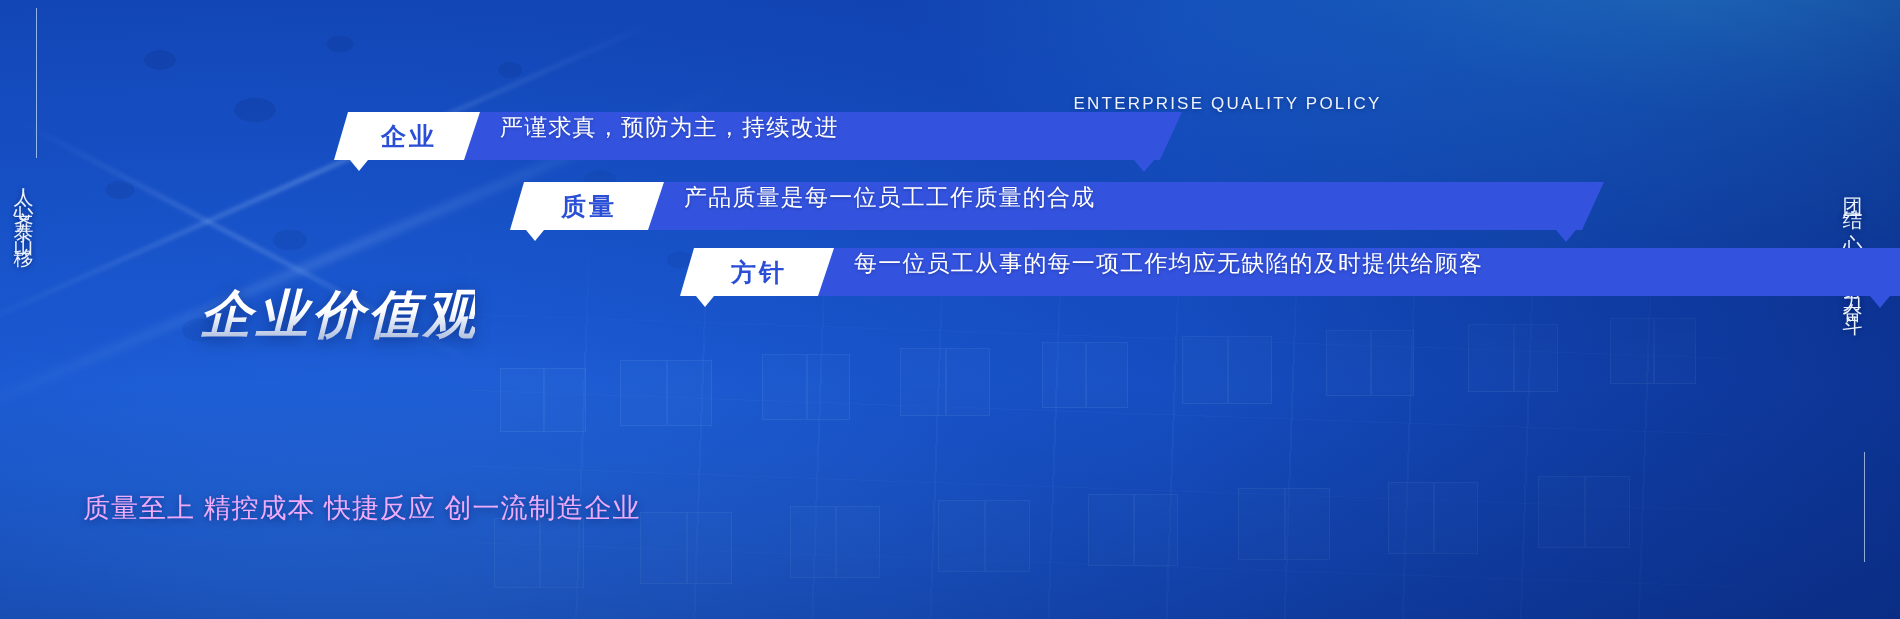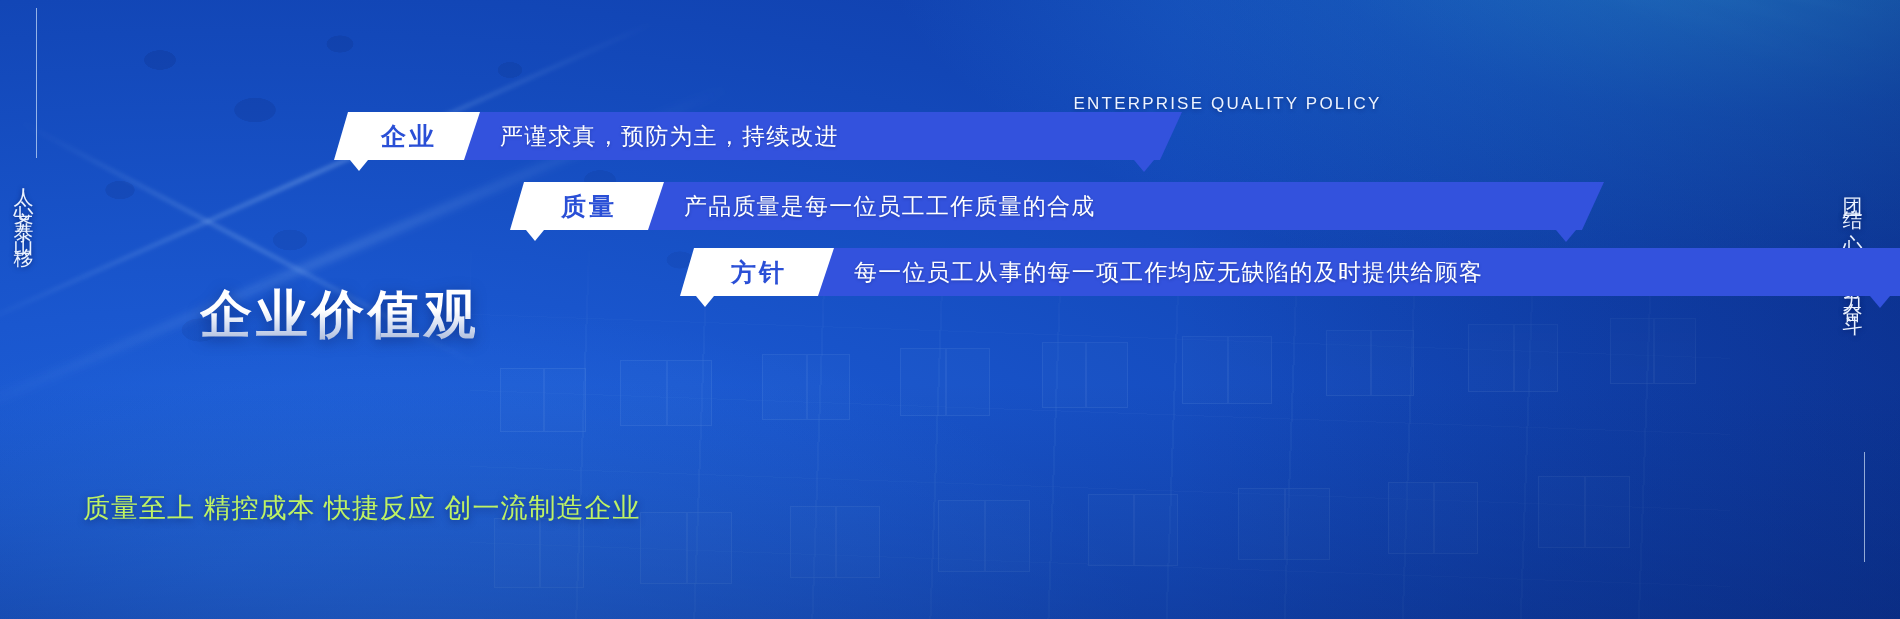--- a/index.html
+++ b/index.html
@@ -96,27 +96,28 @@
   }
 
   
   .values{position:absolute;left:200px;top:285px;width:275px;text-align:center;}
   .values-cn{
     font-size:52px;font-weight:bold;letter-spacing:4px;line-height:1.12;
     background:linear-gradient(180deg,#ffffff 0%,#ffffff 44%,#ccd7ee 76%,#a8b7d6 100%);
     -webkit-background-clip:text;background-clip:text;color:transparent;
     -webkit-text-fill-color:transparent;white-space:nowrap;
     filter:drop-shadow(0 3px 7px rgba(3,22,82,.5));
+    font-style:italic;
   }
   .values-en{
     margin-top:10px;font-size:16px;letter-spacing:3.4px;color:#e6eeff;
     white-space:nowrap;text-shadow:0 1px 4px rgba(3,22,82,.4);
   }
   .values-slogan{
-    position:absolute;left:83px;top:490px;color:#bef264;
+    position:absolute;left:83px;top:490px;color:#f0abfc;
     font-size:27px;letter-spacing:1px;white-space:nowrap;
     text-shadow:0 2px 7px rgba(3,22,82,.55);
   }
 
   
   .row{position:absolute;height:48px;}
 
   .tag{
     position:absolute;left:0;top:0;height:48px;background:#ffffff;
     display:flex;align-items:center;justify-content:center;
@@ -126,21 +127,21 @@
   .tag span{
     color:#2a4fd6;font-size:25px;font-weight:bold;letter-spacing:3px;white-space:nowrap;
   }
   .notch{
     position:absolute;width:18px;height:11px;background:#ffffff;
     clip-path:polygon(0 0, 100% 0, 50% 100%);
   }
 
   .bar{
     position:absolute;top:0;height:48px;background:#3352dd;
-    display:flex;align-items:center;
+    display:flex;
     clip-path:polygon(20px 0, 100% 0, calc(100% - 22px) 100%, 0 100%);
     padding:0 30px 0 40px;
     box-shadow:0 3px 14px rgba(8,26,96,.32);
   }
   .bar span{
     color:#ffffff;font-size:23px;letter-spacing:1.2px;white-space:nowrap;
     text-shadow:0 1px 3px rgba(6,24,90,.35);
   }
   .bar-notch{
     position:absolute;width:20px;height:12px;background:#3352dd;

